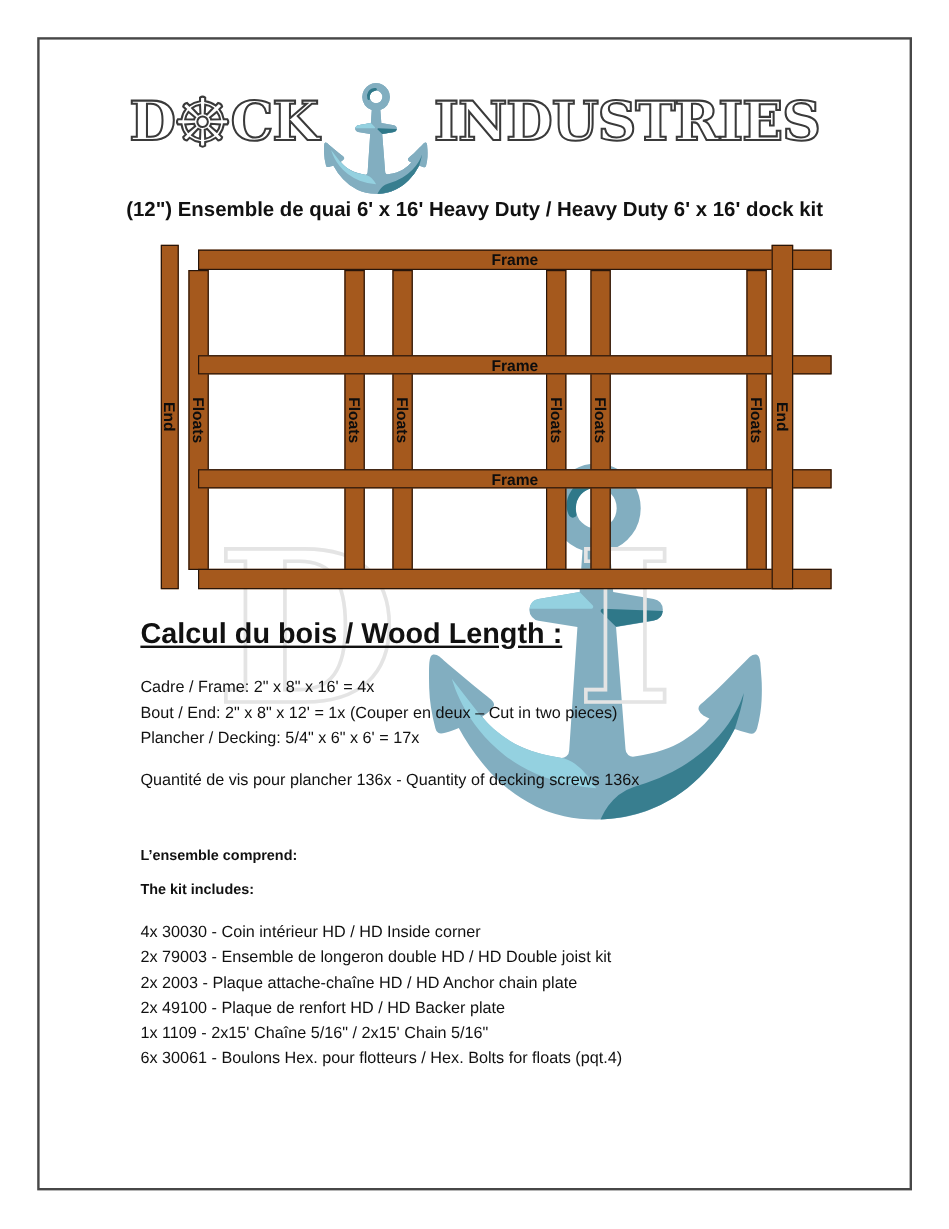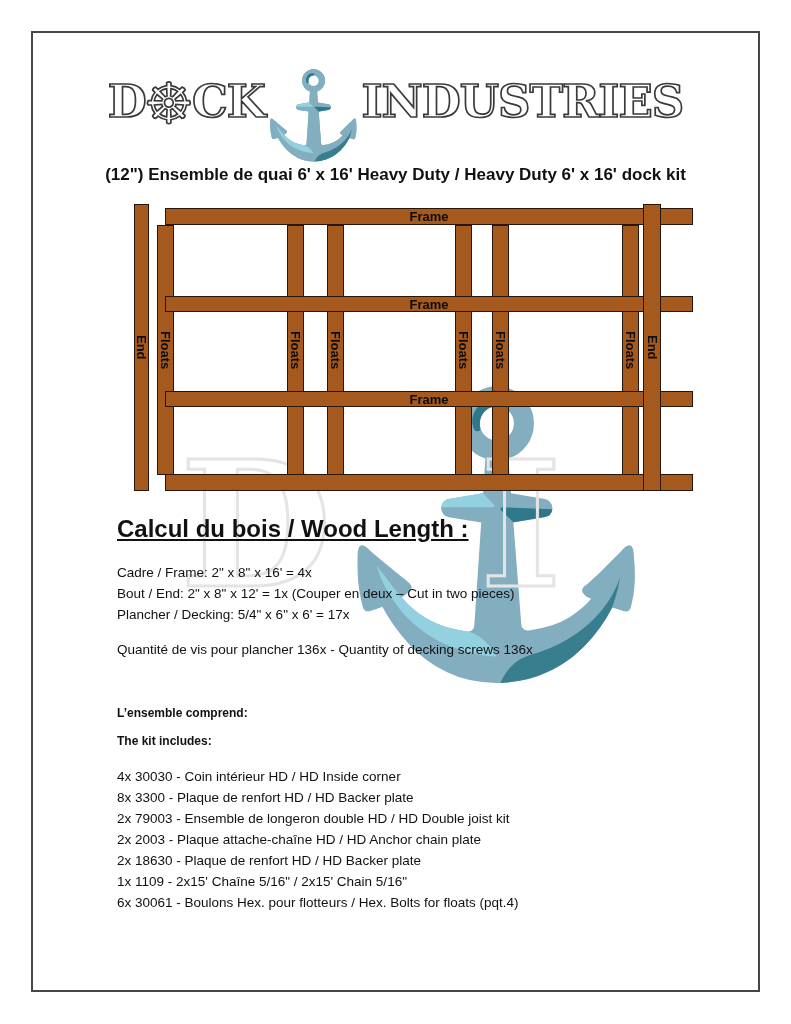--- a/index.html
+++ b/index.html
@@ -139,20 +139,19 @@
   <div class="screw-block">
     <div class="body-line">Quantité de vis pour plancher 136x - Quantity of decking screws 136x</div>
   </div>
 </div>
 
 <div class="kit-section">
   <div class="kit-heading">L’ensemble comprend:</div>
   <div class="kit-heading">The kit includes:</div>
   <div class="kit-items">
     <div class="body-line">4x 30030 - Coin intérieur HD / HD Inside corner</div>
-    <div class="body-line">8x 3300 - Plaque de renfort HD / HD Backer plate</div>
     <div class="body-line">2x 79003 - Ensemble de longeron double HD / HD Double joist kit</div>
     <div class="body-line">2x 2003 - Plaque attache-chaîne HD / HD Anchor chain plate</div>
-    <div class="body-line">2x 18630 - Plaque de renfort HD / HD Backer plate</div>
+    <div class="body-line">2x 49100 - Plaque de renfort HD / HD Backer plate</div>
     <div class="body-line">1x 1109 - 2x15' Chaîne 5/16" / 2x15' Chain 5/16"</div>
     <div class="body-line">6x 30061 - Boulons Hex. pour flotteurs / Hex. Bolts for floats (pqt.4)</div>
   </div>
 </div>
 
 </body></html>

